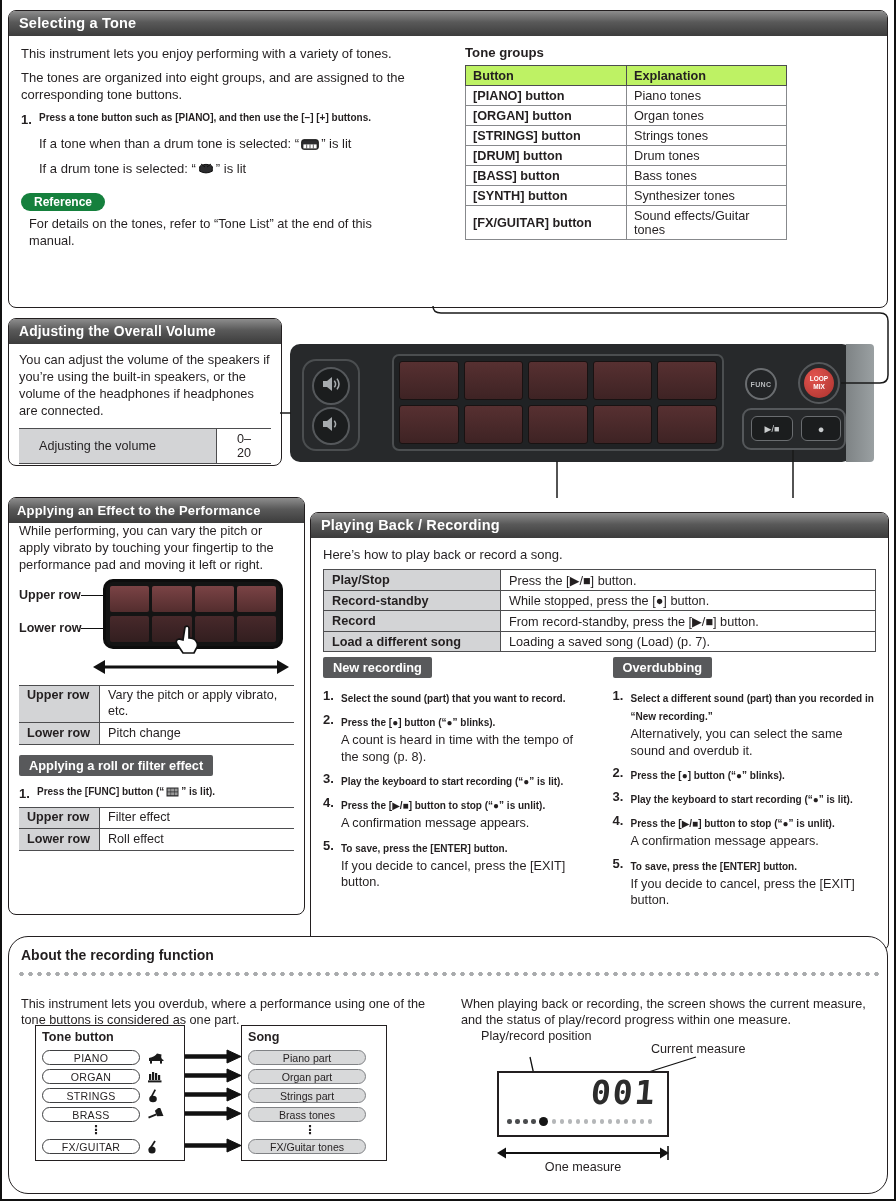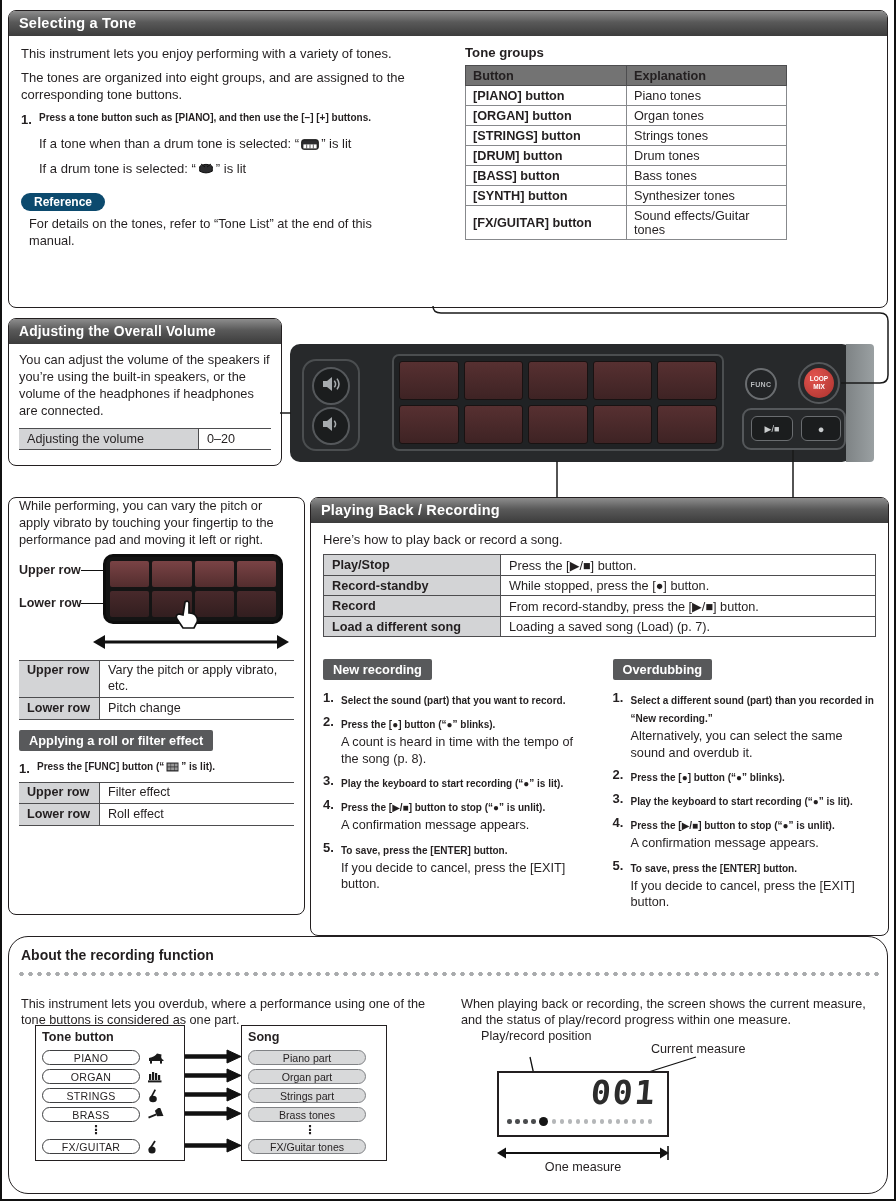--- a/index.html
+++ b/index.html
@@ -20,41 +20,41 @@
 
   .step{display:flex;margin:2px 0 6px}
   .step .n{flex:0 0 18px;font-weight:bold;font-size:13px;line-height:1.28}
   .step .c{flex:1}
   .step .b{font-weight:bold;font-size:10px;line-height:1.28}
   .step .t{font-size:12.7px;line-height:1.3;margin-top:2px}
 
   .note{margin:0 0 4px 18px;font-size:13px;line-height:1.45}
   .inline-icon{display:inline-block;vertical-align:-2px;margin:0 2px}
 
-  .ref-badge{display:inline-block;background:#0c4a6e;color:#fff;font-weight:bold;font-size:12px;
+  .ref-badge{display:inline-block;background:#15803d;color:#fff;font-weight:bold;font-size:12px;
              padding:2px 13px;border-radius:10px;margin:8px 0 3px}
   .ref-text{font-size:12.8px;line-height:1.32;margin:2px 0 0 8px;width:378px}
 
   .subhead{font-weight:bold;font-size:13.2px;margin:0 0 5px}
   table{border-collapse:collapse}
   .tone-table{width:322px;border:1.4px solid #4d4d4f}
-  .tone-table th{background:#737373;border:1px solid #4d4d4f;font-size:12.7px;text-align:left;padding:2.5px 7px}
+  .tone-table th{background:#bef264;border:1px solid #4d4d4f;font-size:12.7px;text-align:left;padding:2.5px 7px}
   .tone-table td{border:1px solid #87898c;font-size:12.7px;padding:2.5px 7px}
   .tone-table td:first-child{font-weight:bold;width:146px}
 
   .kv{width:100%;font-size:12.6px}
-  .kv td{border-top:1.3px solid #4d4d4f;border-bottom:1.3px solid #4d4d4f;padding:3px 8px}
+  .kv td{border-top:1.3px solid #4d4d4f;border-bottom:1.3px solid #4d4d4f;padding:3px 20px}
   .kv td.k{background:#d3d4d6;width:163px;border-right:1.3px solid #4d4d4f}
 
   .kv2{width:100%;font-size:12.6px;margin-top:2px}
   .kv2 td{border-top:1.3px solid #4d4d4f;padding:2.5px 8px;vertical-align:top;line-height:1.25}
   .kv2 tr:last-child td{border-bottom:1.3px solid #4d4d4f}
   .kv2 td.k{background:#d3d4d6;font-weight:bold;width:64px;white-space:nowrap;border-right:1.3px solid #4d4d4f}
 
-  .pb-table{width:553px;font-size:12.7px;border:1.3px solid #4d4d4f;margin-bottom:20px}
+  .pb-table{width:553px;font-size:12.7px;border:1.3px solid #4d4d4f;margin-bottom:3px}
   .pb-table td{border:1px solid #4d4d4f;padding:2.5px 8px}
   .pb-table td.k{background:#d3d4d6;font-weight:bold;width:160px}
 
   .badge{display:inline-block;background:#58595b;color:#fff;font-weight:bold;font-size:12.8px;
          padding:3px 10px;border-radius:2px;margin:2px 0 8px}
 
   
   .device{position:absolute;left:290px;top:344px;width:594px;height:118px;z-index:2}
   .dev-body{position:absolute;left:0;top:0;width:562px;height:118px;background:#27292b;border-radius:10px}
   .dev-side{position:absolute;left:556px;top:0;width:328px;height:118px;background:linear-gradient(90deg,#7e8385,#9aa0a2);width:28px;left:556px;border-radius:0 4px 4px 0}
@@ -245,20 +245,21 @@
   <div class="loopmix">
     <div class="loopmix-inner">LOOP MIX</div>
   </div>
   <div class="transport">
     <div class="t-btn" style="left:7px;width:42px;font-size:9px">▶/■</div>
     <div class="t-btn" style="left:57px;width:40px;font-size:11px">●</div>
   </div>
 </div>
 
 <section class="panel" style="left:8px;top:497px;width:295px;height:416px">
+  <div class="panel-header" style="font-size:13px;padding:0 8px">Applying an Effect to the Performance</div>
   <div class="panel-body" style="padding:0 10px">
     <p class="body" style="font-size:12.8px;margin-bottom:5px">While performing, you can vary the pitch or apply vibrato by touching your fingertip to the performance pad and moving it left or right.</p>
 
     <div class="fx-diagram">
       <span class="rowlabel" style="left:0;top:9px">Upper row</span>
       <span class="leader" style="left:62px;top:16px;width:22px"></span>
       <span class="rowlabel" style="left:0;top:42px">Lower row</span>
       <span class="leader" style="left:62px;top:49px;width:22px"></span>
       <div class="pad-unit">
         <div class="pu-row up">
@@ -320,21 +321,21 @@
           </tr>
       <tr>
             <td class="k">Lower row</td>
             <td>Roll effect</td>
           </tr>
     </tbody>
       </table>
   </div>
 </section>
 
-<section class="panel" style="left:310px;top:497px;width:577px;height:437px">
+<section class="panel" style="left:310px;top:512px;width:577px;height:437px">
   <div class="panel-header">Playing Back / Recording</div>
   <div class="panel-body" style="padding:8px 12px">
     <p class="body" style="margin-bottom:6px">Here’s how to play back or record a song.</p>
     <table class="pb-table">
       <tbody>
           <tr>
             <td class="k">Play/Stop</td>
             <td>Press the [▶/■] button.</td>
           </tr>
       <tr>

